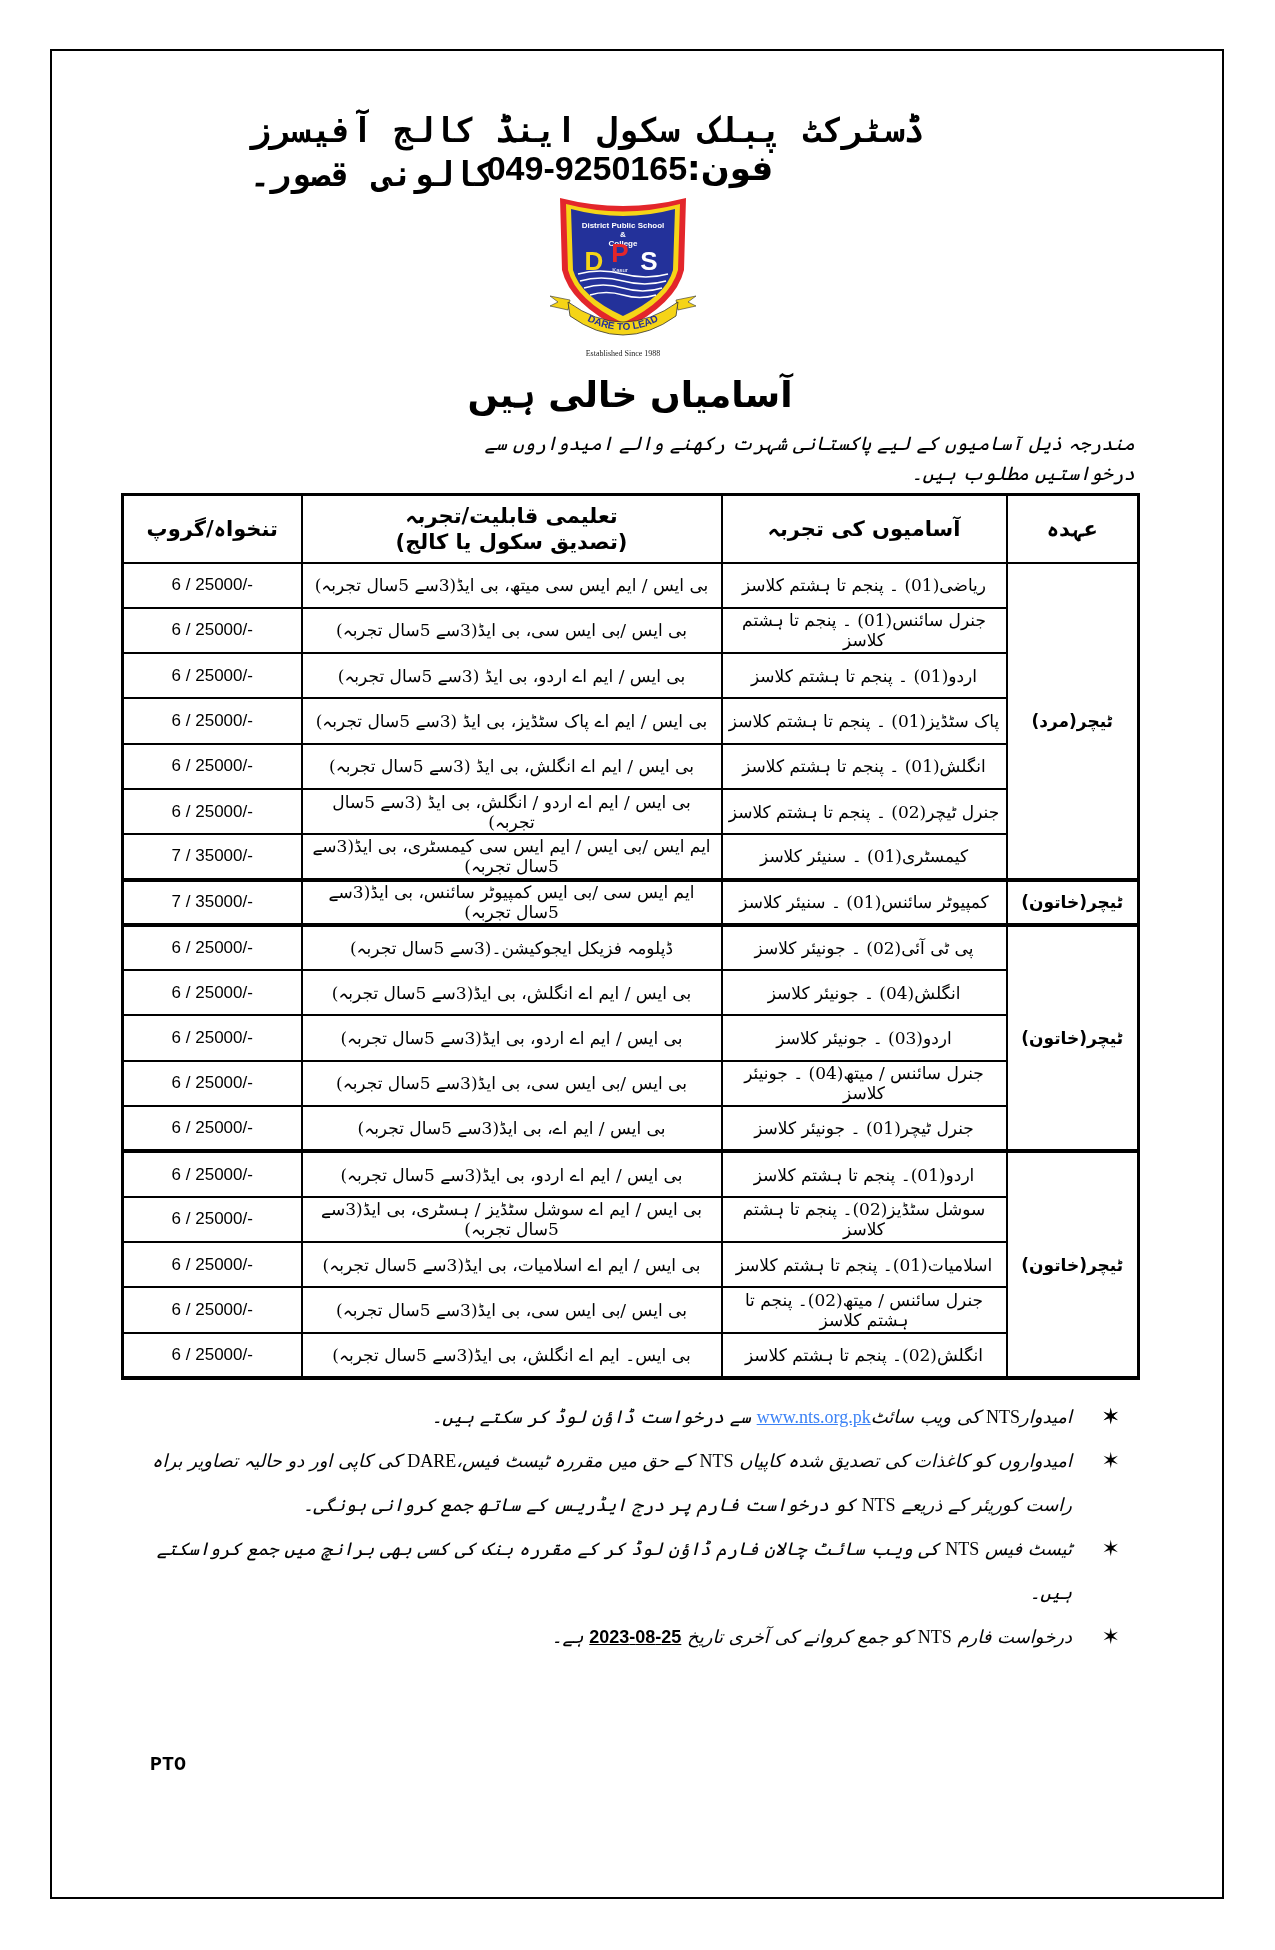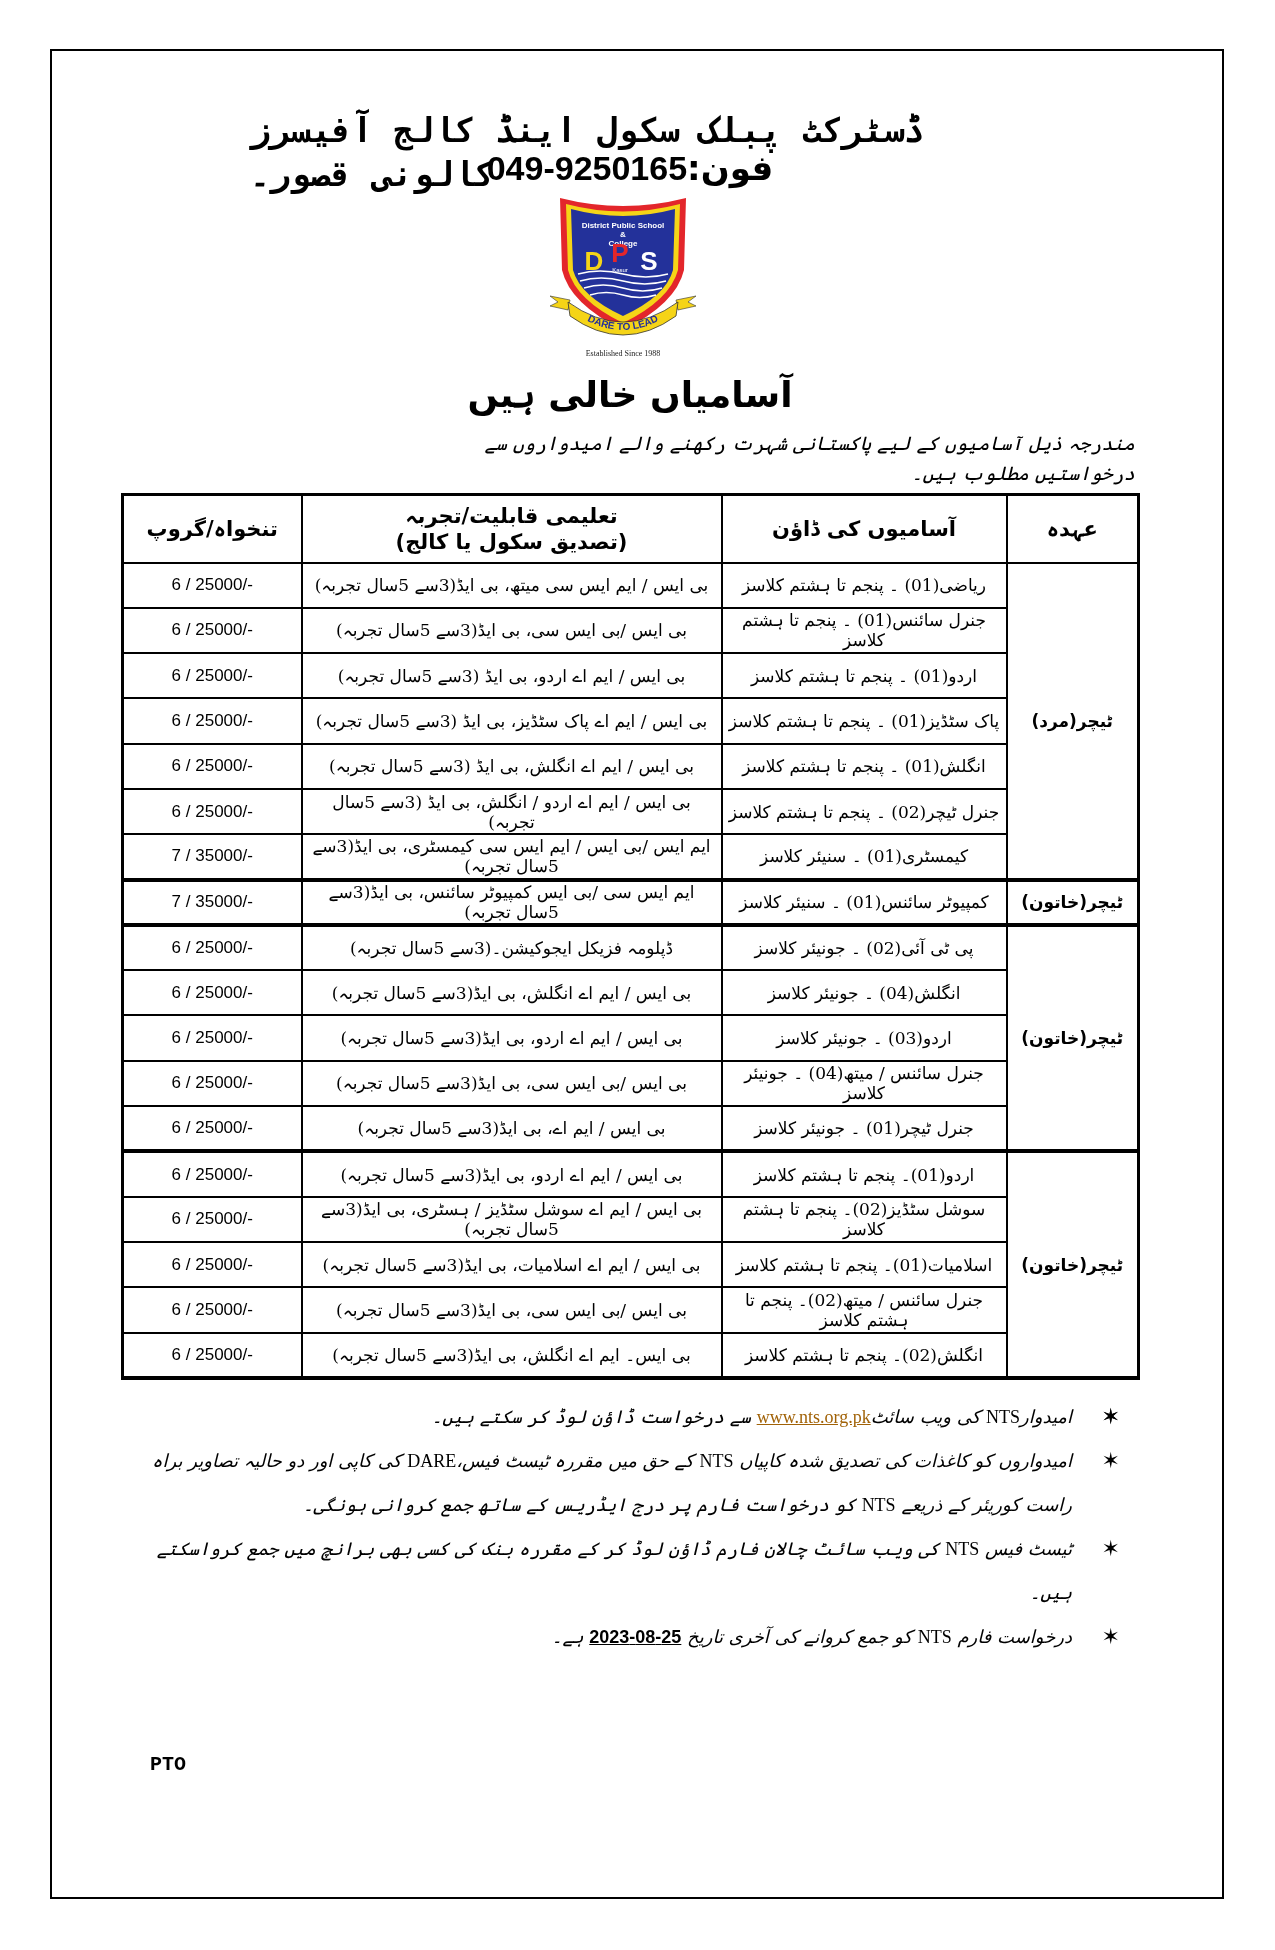--- a/index.html
+++ b/index.html
@@ -24,21 +24,21 @@
   table.jobs td { height: 45.3px; font-size: 17px; line-height: 20px; }
   td.pay { font-family: Liberation Sans, sans-serif; font-size: 21px; }
   td.qual, td.posts { direction: rtl; font-family: "DejaVu Serif", serif; font-size: 16px; }
   td.qual { text-align: right; padding-right: 14px; border-radius: 17px; }
   td.post-type { font-weight: bold; direction: rtl; font-size: 17px; }
   tr.group-end td { border-bottom: 4px solid #000; }
 
   .notes { position: absolute; left: 140px; top: 1395px; width: 980px; direction: rtl; font-family: "DejaVu Serif", serif; font-style: italic; font-size: 18px; }
   .note { position: relative; padding-right: 48px; line-height: 44px; text-align: right; }
   .note .star { position: absolute; right: 0; top: 0; font-style: normal; font-size: 22px; color: #000; }
-  .note .link { color: #a16207; text-decoration: underline; font-family: "Liberation Serif", serif; font-style: normal; }
+  .note .link { color: #3b82f6; text-decoration: underline; font-family: "Liberation Serif", serif; font-style: normal; }
   .note .latin { font-family: "Liberation Serif", serif; font-style: normal; }
   .note .deadline { font-family: "Liberation Sans", sans-serif; font-weight: bold; font-style: normal; text-decoration: underline; }
 
   .pto { position: absolute; left: 150px; top: 1753px; font-family: Liberation Mono, monospace; font-weight: bold; font-size: 20px; }
 </style>
 </head>
 <body>
 
 <div class="page-border"></div>
 
@@ -82,21 +82,21 @@
       <col style="width:285px">
       <col style="width:132px">
   </colgroup>
   <thead>
     <tr>
       <th>تنخواہ/گروپ</th>
       <th>
           <div>تعلیمی قابلیت/تجربہ</div>
           <div>(تصدیق سکول یا کالج)</div>
         </th>
-      <th>آسامیوں کی ڈاؤن</th>
+      <th>آسامیوں کی تجربہ</th>
       <th>عہدہ</th>
     </tr>
   </thead>
   <tbody id="jobs-body">
       <tr>
         <td class="pay">6 / 25000/-</td>
         <td class="qual">بی ایس / ایم ایس سی میتھ، بی ایڈ(3سے 5سال تجربہ)</td>
         <td class="posts">ریاضی(01) ۔ پنجم تا ہشتم کلاسز</td>
         <td class="post-type" rowspan="7" style="border-bottom: 4px solid rgb(0, 0, 0);">ٹیچر(مرد)</td>
       </tr>

